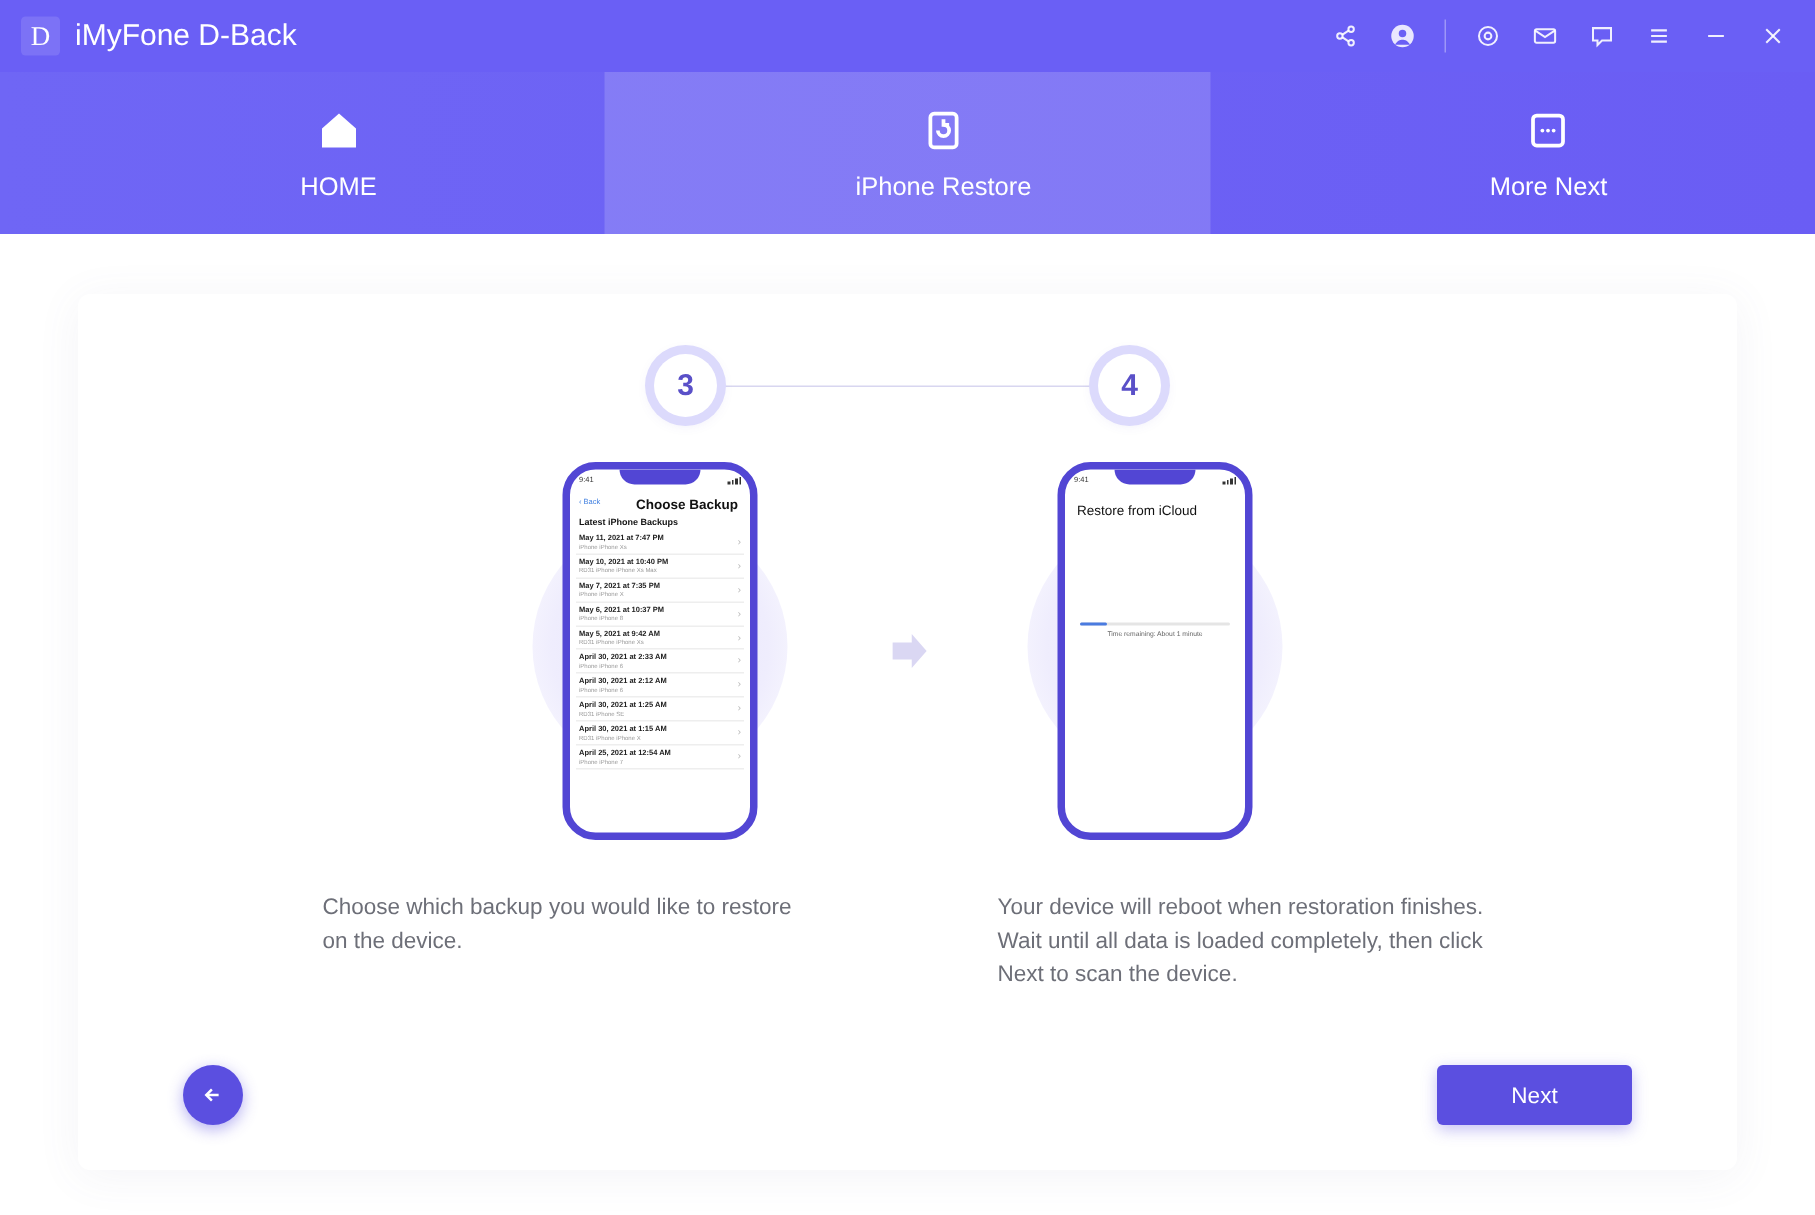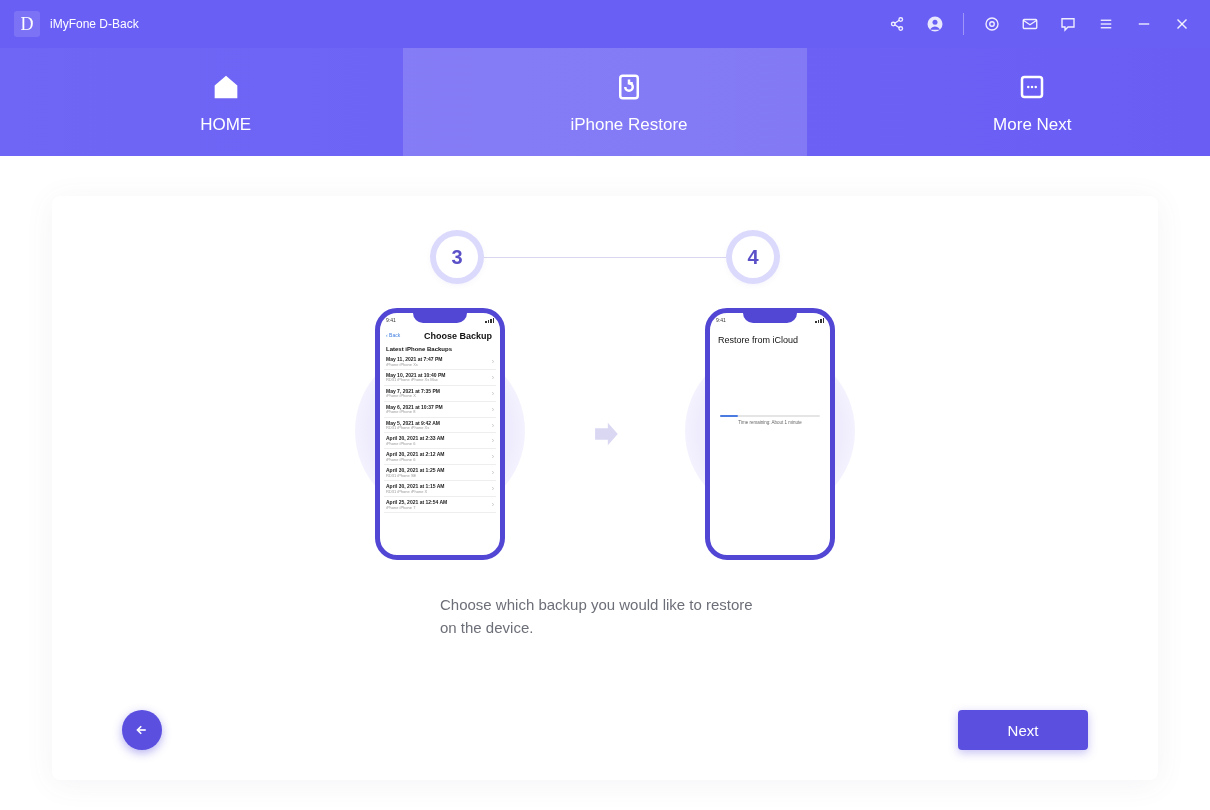--- a/index.html
+++ b/index.html
@@ -35,21 +35,21 @@
     background: rgba(255,255,255,0.12);
     border-radius: 3px;
     display: flex;
     align-items: center;
     justify-content: center;
     margin-right: 10px;
     font-family: Georgia, 'Times New Roman', serif;
     font-weight: 500;
     font-size: 18px;
   }
-  .app-title { font-size: 12px; color: #fff; }
+  .app-title { font-size: 20px; color: #fff; }
   .titlebar-spacer { flex: 1; }
   .titlebar-icons { display: flex; align-items: center; gap: 18px; }
   .titlebar-icons .tb-icon { width: 20px; height: 20px; display:flex; align-items:center; justify-content:center; color: rgba(255,255,255,0.9); cursor:pointer; }
   .tb-divider { width:1px; height:22px; background: rgba(255,255,255,0.35); }
   .tb-icon svg { stroke: currentColor; fill:none; stroke-width:1.8; }
 
   .navtabs {
     height: 108px;
     background: linear-gradient(90deg,#6f66f5 0%,#6a5df4 100%);
     display: flex;
@@ -445,20 +445,22 @@
                 </div>
               <div class="restore-caption">Time remaining: About 1 minute</div>
             </div>
           </div>
         </div>
 
       </div>
 
       <div class="descriptions">
         <div class="desc-col">Choose which backup you would like to restore on the device.</div>
+        <div class="desc-col" style="white-space:pre-line">Your device will reboot when restoration finishes.
+Wait until all data is loaded completely, then click Next to scan the device.</div>
       </div>
 
       <div class="footer-row">
         <div class="back-btn">
           <svg viewBox="0 0 24 24" width="18" height="18">
               <line x1="17" y1="12" x2="7" y2="12"></line>
               <polyline points="11,7 6,12 11,17"></polyline>
             </svg>
         </div>
         <button class="next-btn">Next</button>

